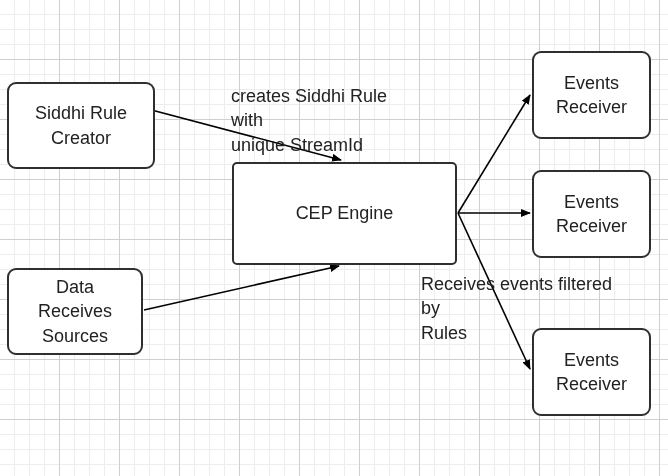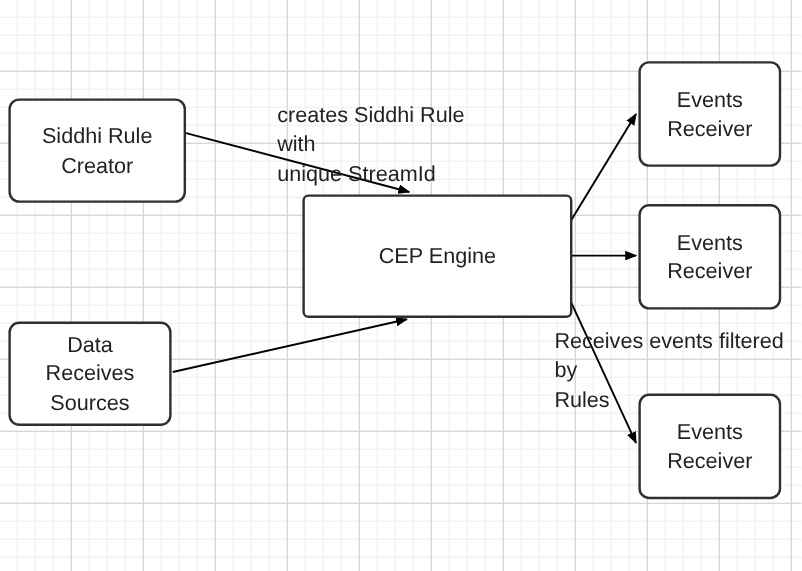--- a/index.html
+++ b/index.html
@@ -95,36 +95,36 @@
 
   <div class="node" style="left:7px; top:82px; width:148px; height:87px;">
     <span class="node-label">Siddhi Rule Creator</span>
   </div>
 
   <div class="node" style="left:7px; top:268px; width:136px; height:87px;">
     <span class="node-label">Data Receives
 Sources</span>
   </div>
 
-  <div class="node" style="left:232px; top:162px; width:225px; height:103px; border-radius:5px;margin-left:20px;">
+  <div class="node" style="left:232px; top:162px; width:225px; height:103px; border-radius:5px;">
     <span class="node-label">CEP Engine</span>
   </div>
 
   <div class="node" style="left:532px; top:51px; width:119px; height:88px;">
     <span class="node-label">Events Receiver</span>
   </div>
 
   <div class="node" style="left:532px; top:170px; width:119px; height:88px;">
     <span class="node-label">Events Receiver</span>
   </div>
 
   <div class="node" style="left:532px; top:328px; width:119px; height:88px;">
     <span class="node-label">Events Receiver</span>
   </div>
 
   <div class="edge-label" style="left:231px; top:84px; width:193px;">creates Siddhi Rule with
 unique StreamId</div>
 
 
-  <div class="edge-label" style="left:421px; top:272px; width:193px;padding-left:41px;">Receives events filtered by
+  <div class="edge-label" style="left:421px; top:272px; width:193px;">Receives events filtered by
 Rules</div>
 
 </div>
 
 </body></html>

